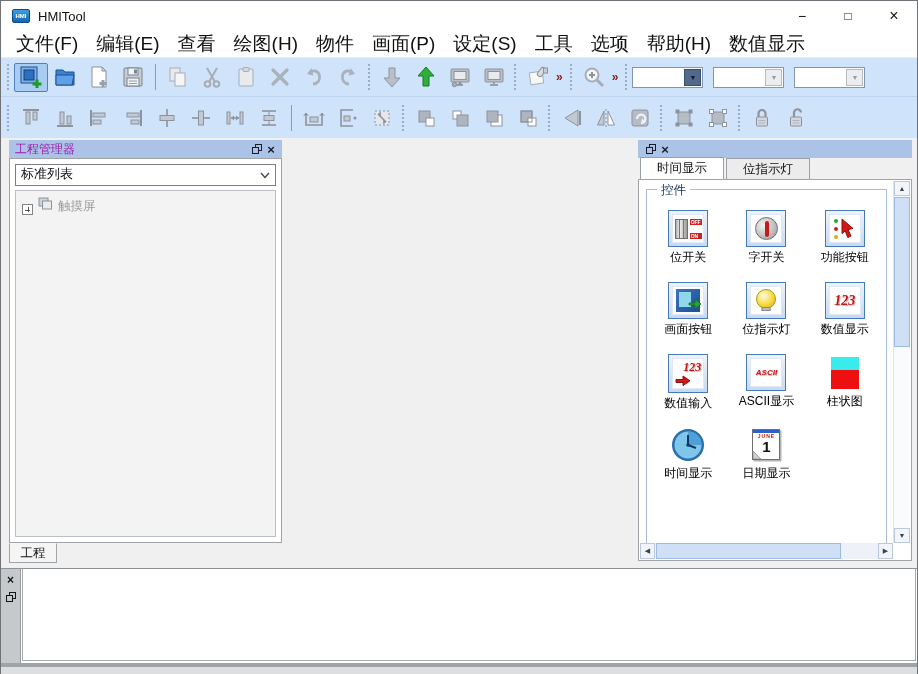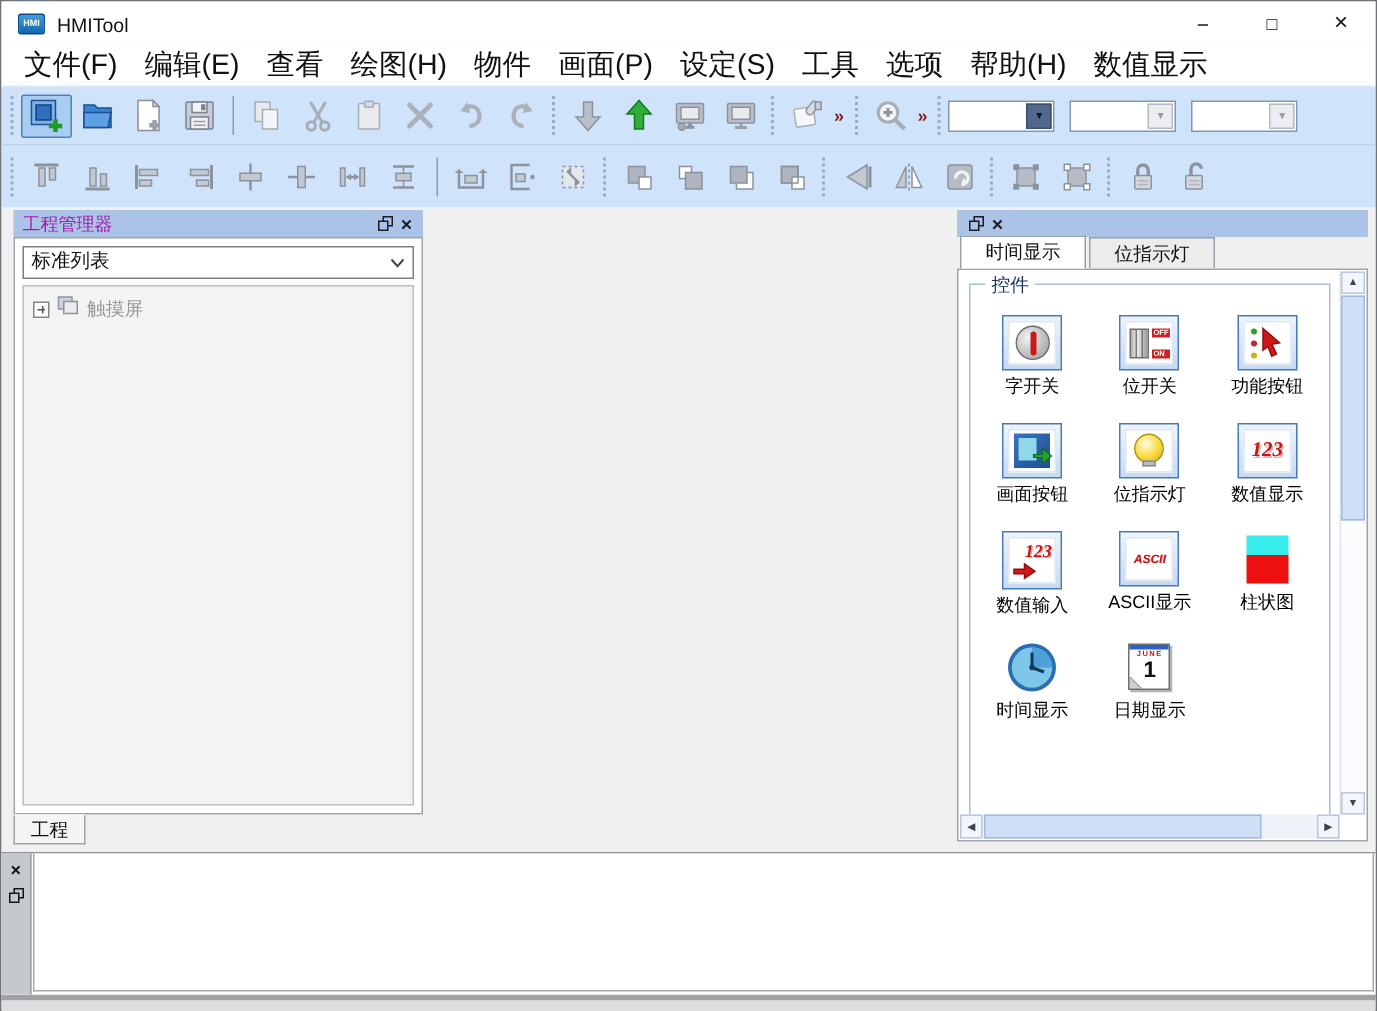--- a/index.html
+++ b/index.html
@@ -48,21 +48,21 @@
   .phico.x { font-size:13px; font-weight:bold; line-height:1; }
 
   
   .pm { left:8px; width:273px; height:403px; }
   .pm-body { position:absolute; left:0; right:0; top:18px; bottom:0; background:#fff; border:1px solid #a0a4a8; }
   .lcombo { position:absolute; left:5px; right:5px; top:5px; height:22px; background:#fff; border:1px solid #7a7e85;
      display:flex; }
   .lcombo .lval { flex:1; font-size:13px; color:#111; padding-left:5px; }
   .lcombo .larr { width:20px; display:flex; align-items:center; justify-content:center; color:#444; }
   .ptree { position:absolute; left:5px; right:5px; top:31px; bottom:5px; background:#f3f3f3; border:1px solid #bcbfc3; }
-  .tnode { display:flex; align-items:center; padding:6px 0 0 6px;font-family:Liberation Mono, monospace; }
+  .tnode { display:flex; align-items:flex-end; padding:6px 0 0 6px;font-family:Liberation Mono, monospace; }
   .expbox { width:11px; height:11px; background:#fff; border:1px solid #848484; position:relative; }
   .expbox i { position:absolute; background:#555; }
   .expbox .h { left:2px; right:2px; top:4.5px; height:1px; }
   .expbox .v { top:2px; bottom:2px; left:4.5px; width:1px; }
   .tnode .tlabel { font-size:12.5px; color:#9a9a9a; margin-left:5px; }
   .proj-tab { position:absolute; left:8px; top:405px; width:48px; height:20px; background:#f5f5f5; border:1px solid #a0a4a8; border-top-color:#f5f5f5;
      display:flex; align-items:center; justify-content:center; font-size:12.5px; color:#111; }
 
   
   .tbx { left:637px; width:274px; height:421px; }
@@ -576,41 +576,41 @@
           <div class="ttab">位指示灯</div>
         </div>
       <div class="tbx-content">
         <div class="tbx-clip">
           <div class="gbox">
             <span class="glabel">控件</span>
             <div class="tgrid" id="tgrid">
                 <div class="tcell">
                   <div class="fr">
                     <div class="in">
-                      <div style="width:23px;height:23px;border-radius:50%;background:radial-gradient(circle at 35% 35%,#f2f2f2,#989898);border:1px solid #6f6f6f;position:relative">
-                        <i style="position:absolute;left:9px;top:3px;width:4px;height:16px;background:#c81818;border-radius:2px"></i>
-                      </div>
-                    </div>
-                  </div>
-                  <div class="clabel">字开关</div>
-                </div>
-                <div class="tcell">
-                  <div class="fr">
-                    <div class="in">
                       <div style="width:13px;height:20px;background:linear-gradient(90deg,#b0b0b0,#f0f0f0 35%,#9a9a9a);border:1px solid #6f6f6f;display:flex;justify-content:space-evenly">
                         <i style="width:1px;background:#777"></i>
                         <i style="width:1px;background:#777"></i>
                       </div>
                       <div style="display:flex;flex-direction:column;justify-content:space-between;height:20px;margin-left:2px">
                         <b style="font-size:5px;color:#fff;background:#c22;padding:0 1px">OFF</b>
                         <b style="font-size:5px;color:#fff;background:#c22;padding:0 1px">ON</b>
                       </div>
                     </div>
                   </div>
                   <div class="clabel">位开关</div>
+                </div>
+                <div class="tcell">
+                  <div class="fr">
+                    <div class="in">
+                      <div style="width:23px;height:23px;border-radius:50%;background:radial-gradient(circle at 35% 35%,#f2f2f2,#989898);border:1px solid #6f6f6f;position:relative">
+                        <i style="position:absolute;left:9px;top:3px;width:4px;height:16px;background:#c81818;border-radius:2px"></i>
+                      </div>
+                    </div>
+                  </div>
+                  <div class="clabel">字开关</div>
                 </div>
                 <div class="tcell">
                   <div class="fr">
                     <div class="in">
                       <div style="position:relative;width:26px;height:26px">
                         <i class="dot" style="left:2px;top:3px;background:#2aa42a"></i>
                         <i class="dot" style="left:2px;top:11px;background:#cc2222"></i>
                         <i class="dot" style="left:2px;top:19px;background:#d4b012"></i>
                         <svg style="position:absolute;left:7px;top:2px" width="18" height="22">
                           <path d="M3 1 L14 10.5 L9 11.5 L12 18 L8.8 19.5 L6.3 13 L3 15.5 z" fill="#d01818" stroke="#8e0f0f"></path>

